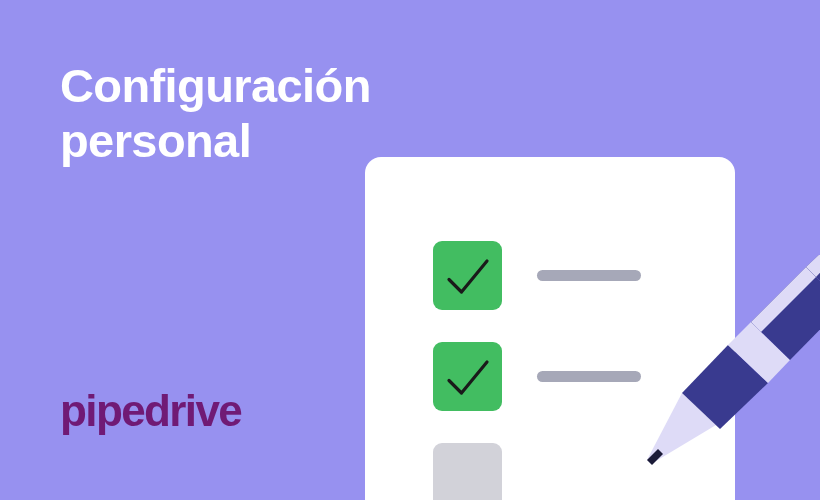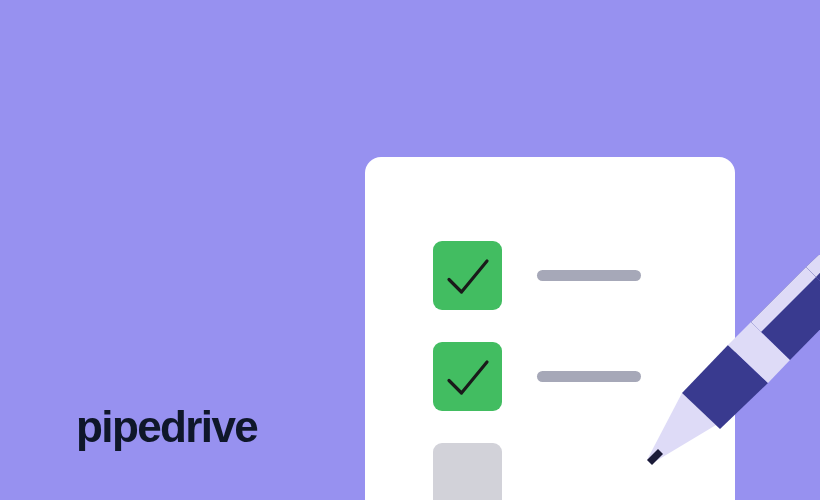--- a/index.html
+++ b/index.html
@@ -34,22 +34,22 @@
     font-weight: bold;
     line-height: 55px;
     letter-spacing: -0.6px;
     white-space: pre-line;
   }
 
   #wordmark {
     position: absolute;
     left: 60px;
     top: 388px;
-    margin: 16px;
-    color: #0f172a;
+    margin: 0;
+    color: #701a75;
     font-family: "Liberation Sans", sans-serif;
     font-size: 44px;
     font-weight: bold;
     line-height: 46px;
     letter-spacing: -1.6px;
   }
 
   
   #card {
     position: absolute;
@@ -113,20 +113,22 @@
     height: 230px;
     pointer-events: none;
   }
   #pencil svg { display: block; }
 </style>
 </head>
 <body>
 
 <div id="stage">
 
+  <h1 id="headline">Configuración
+personal</h1>
 
   <div id="wordmark">pipedrive</div>
 
   <div id="card">
 
     <div class="row r1">
       <div class="checkbox checked">
         <svg viewBox="0 0 69 69" aria-hidden="true">
           <path d="M16 38.5 L28.5 51 L54 20" fill="none" stroke="#1a1a1a" stroke-width="3.2" stroke-linecap="round" stroke-linejoin="round"></path>
         </svg>

